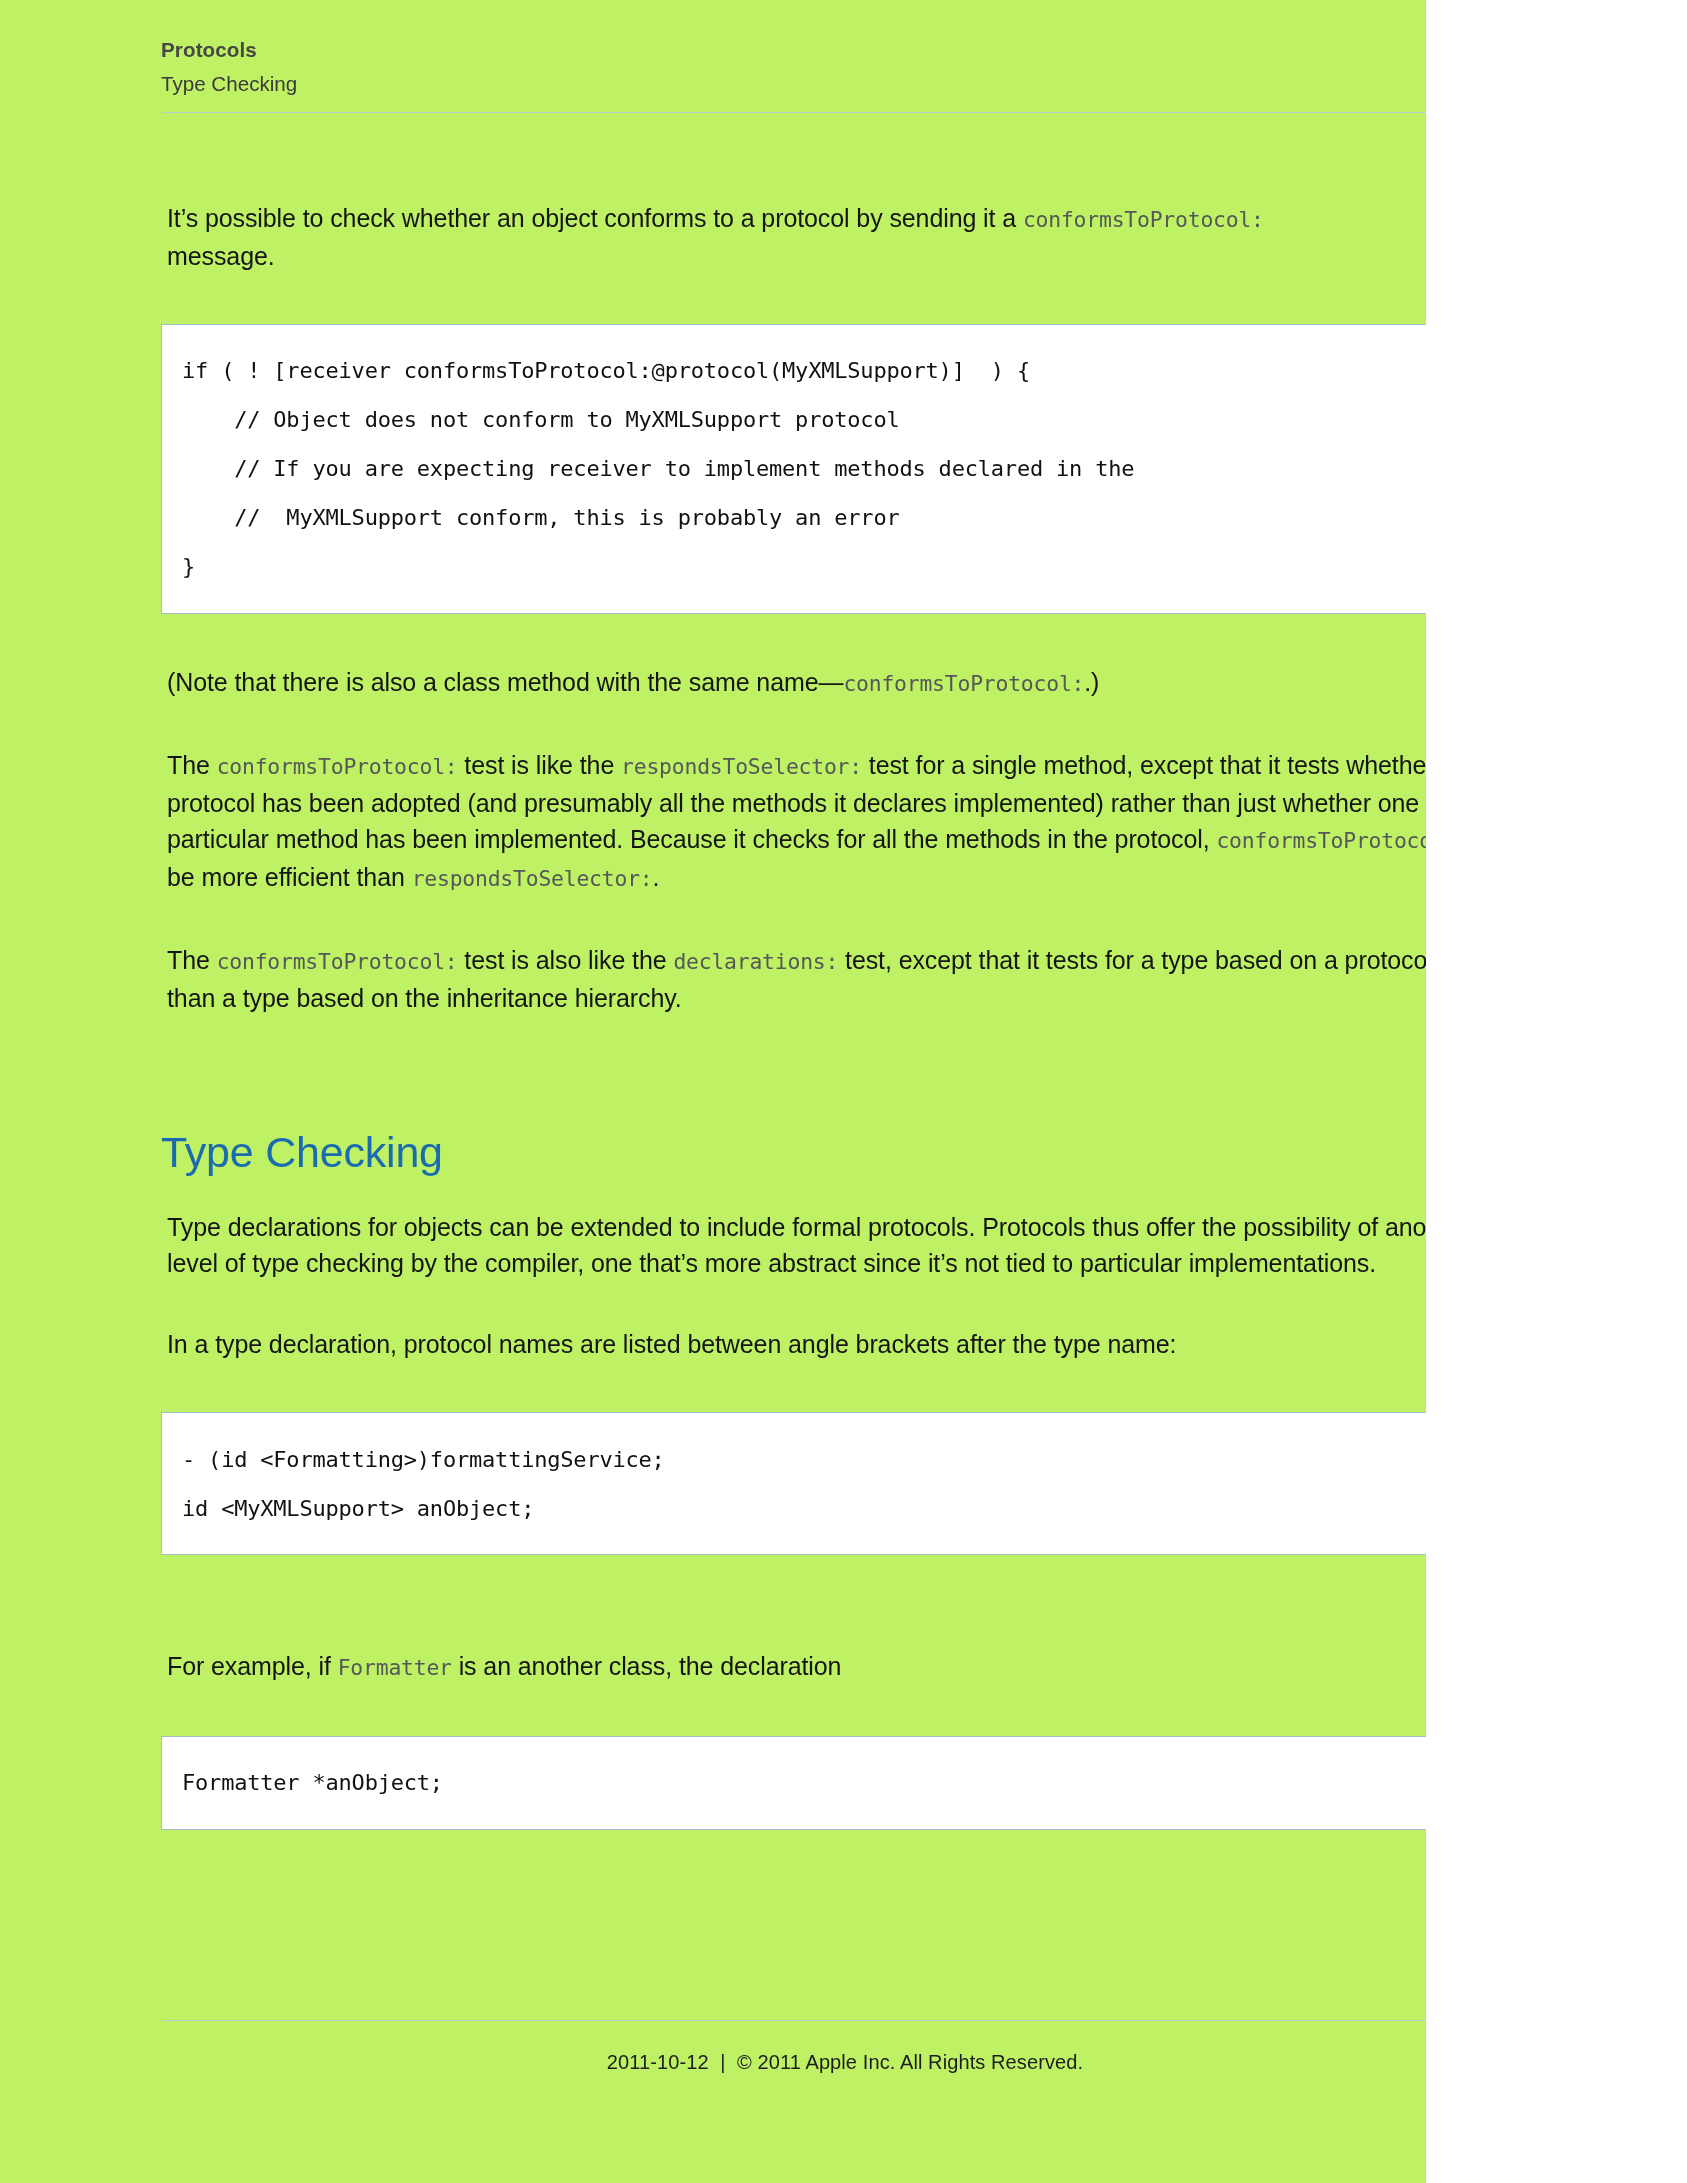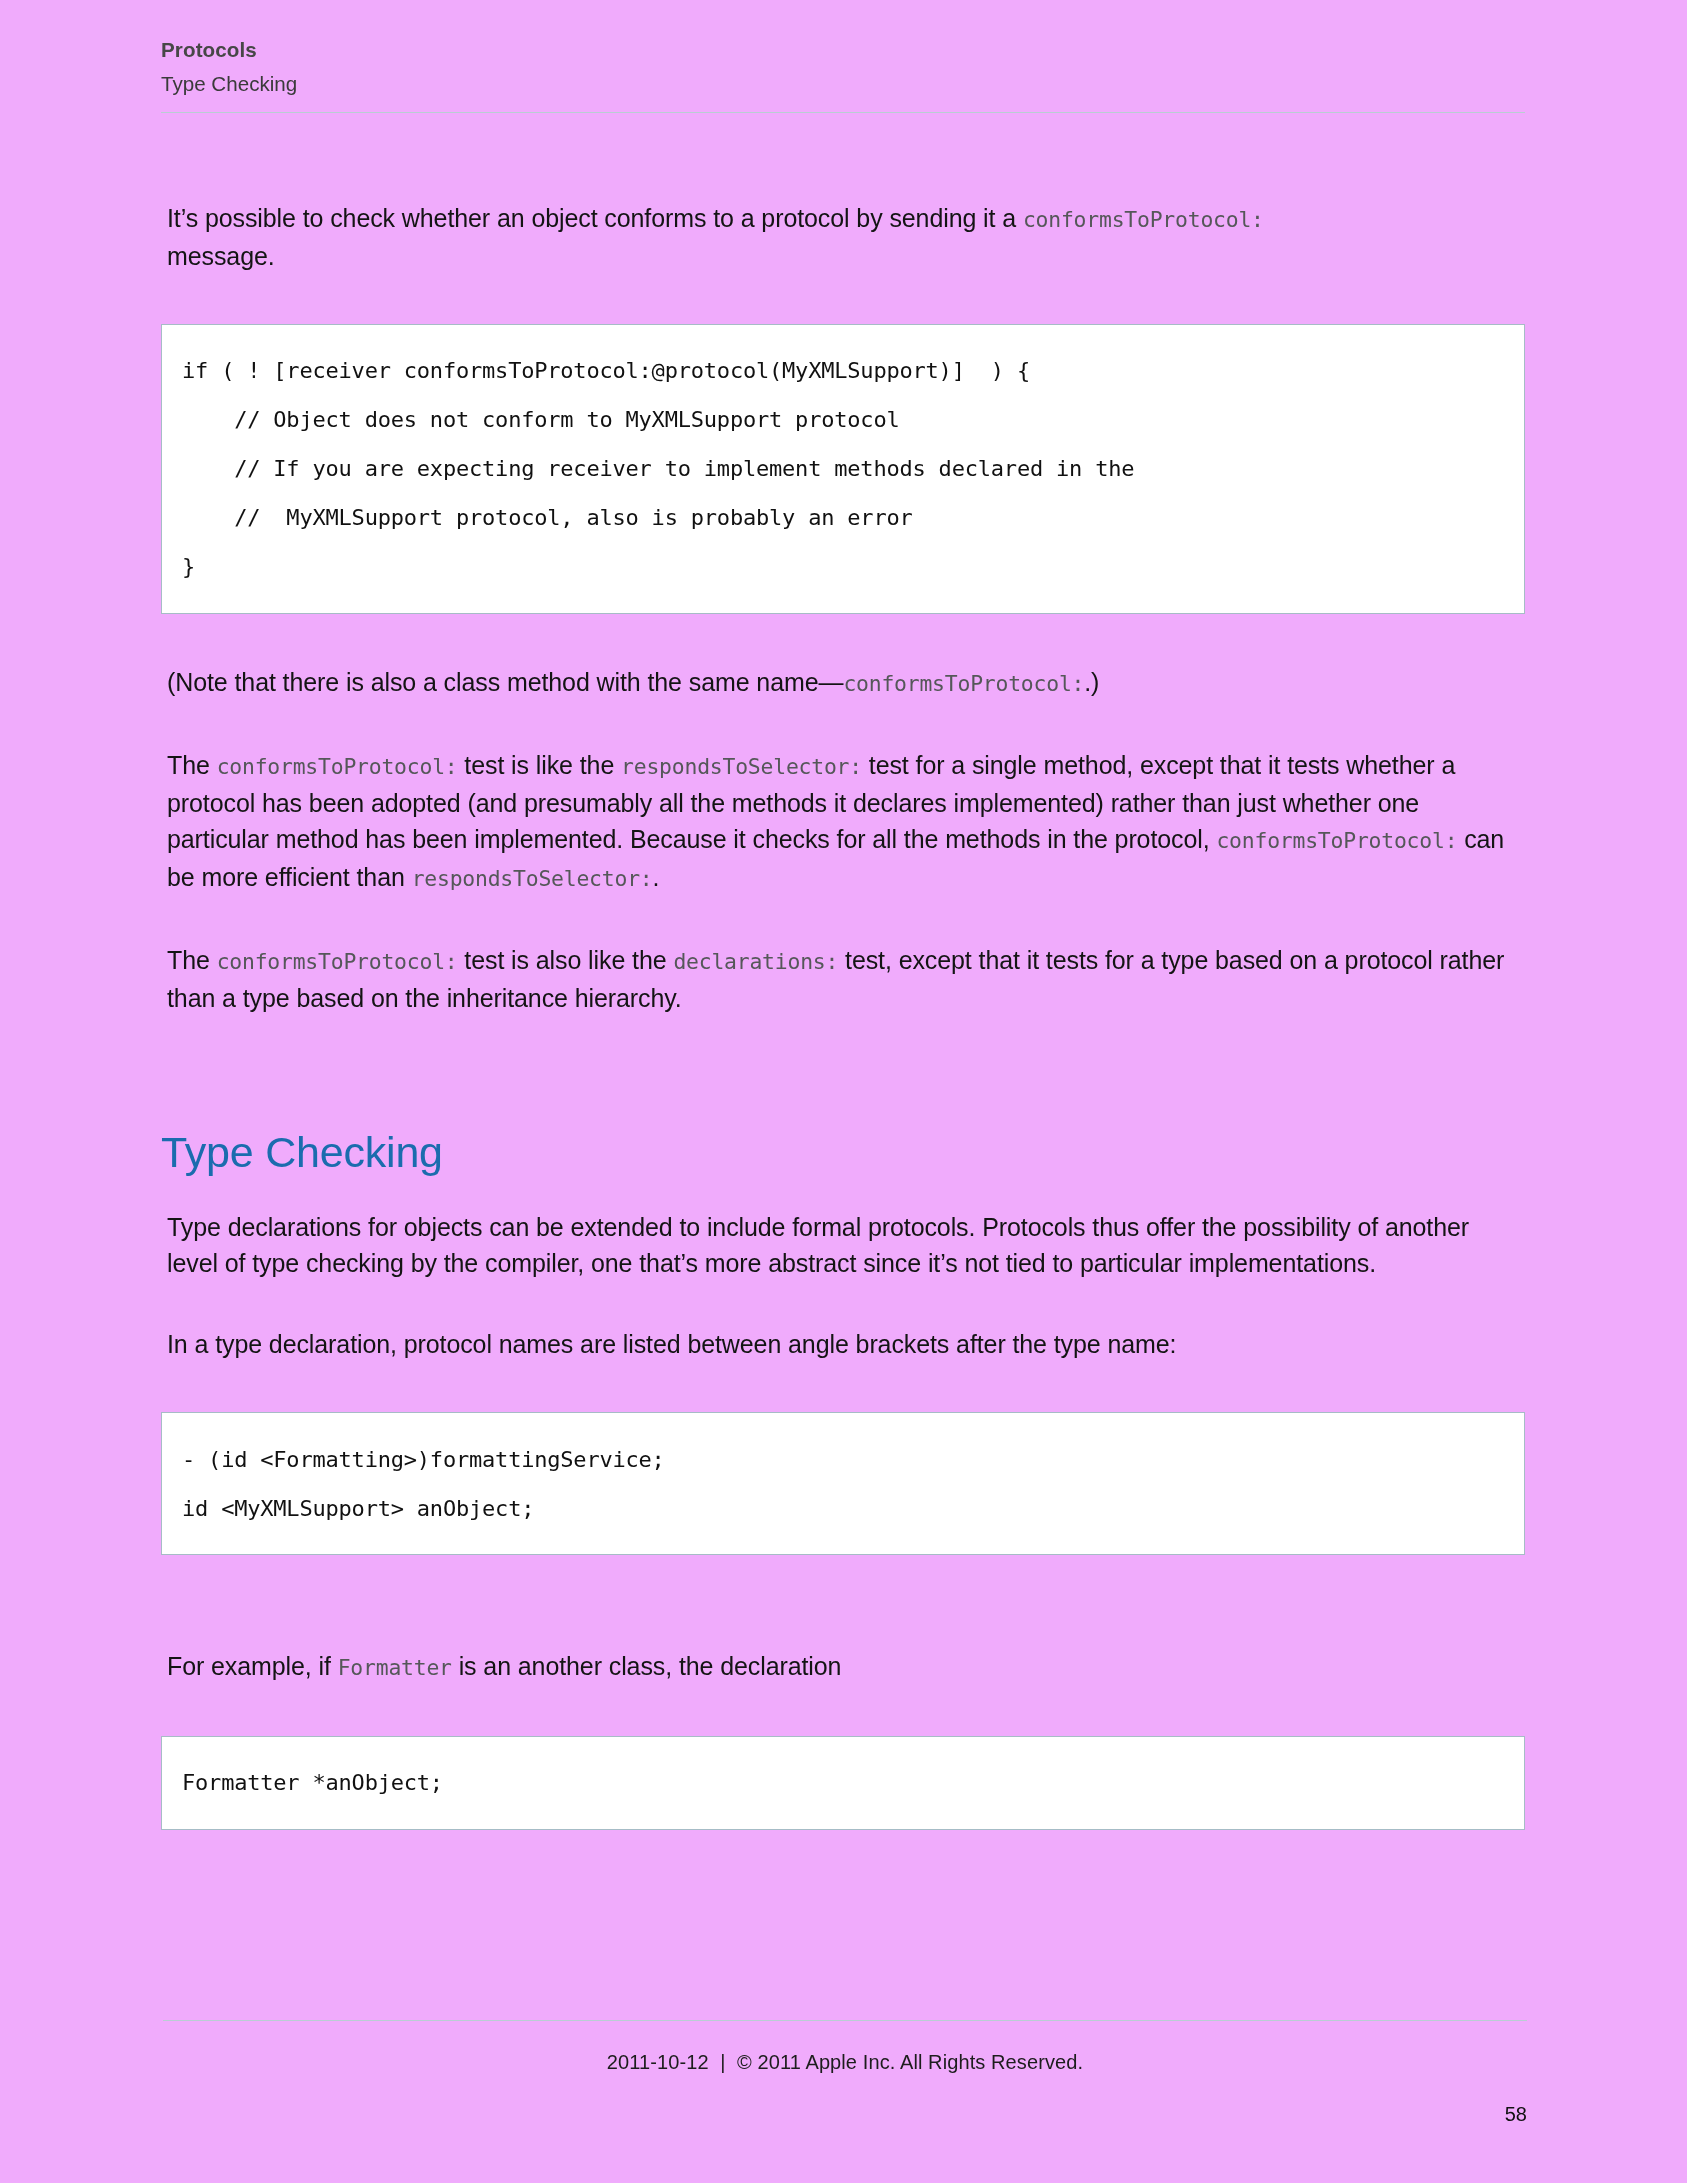--- a/index.html
+++ b/index.html
@@ -6,23 +6,23 @@
     margin: 0;
     padding: 0;
     background: #ffffff;
   }
   body {
     font-family: "Liberation Sans", sans-serif;
     color: #1a1a1a;
   }
   .page {
     position: relative;
-    width: 1687px;
+    width: 1426px;
     height: 2183px;
-    background: #f0abfc;
+    background: #bef264;
     box-sizing: border-box;
     overflow: hidden;
   }
   .content {
     position: absolute;
     left: 161px;
     top: 0;
     width: 1364px;
   }
 
@@ -142,21 +142,21 @@
     <div class="gap-xl"></div>
 
     <p class="body"><span>It’s possible to check whether an object conforms to a protocol by sending it a </span><code class="inline">conformsToProtocol:</code><br><span>message.</span></p>
 
     <div class="gap-l"></div>
 
     <div class="codeblock">
       <div class="line">if ( ! [receiver conformsToProtocol:@protocol(MyXMLSupport)]  ) {</div>
       <div class="line">    // Object does not conform to MyXMLSupport protocol</div>
       <div class="line">    // If you are expecting receiver to implement methods declared in the</div>
-      <div class="line">    //  MyXMLSupport protocol, also is probably an error</div>
+      <div class="line">    //  MyXMLSupport conform, this is probably an error</div>
       <div class="line">}</div>
     </div>
 
     <div class="gap-l"></div>
 
     <p class="body"><span>(Note that there is also a class method with the same name—</span><code class="inline">conformsToProtocol:</code><span>.)</span></p>
 
     <div class="gap-m"></div>
 
     <p class="body"><span>The </span><code class="inline">conformsToProtocol:</code><span> test is like the </span><code class="inline">respondsToSelector:</code><span> test for a single method, except that it tests whether a protocol has been adopted (and presumably all the methods it declares implemented) rather than just whether one particular method has been implemented. Because it checks for all the methods in the protocol, </span><code class="inline">conformsToProtocol:</code><span> can be more efficient than </span><code class="inline">respondsToSelector:</code><span>.</span></p>

